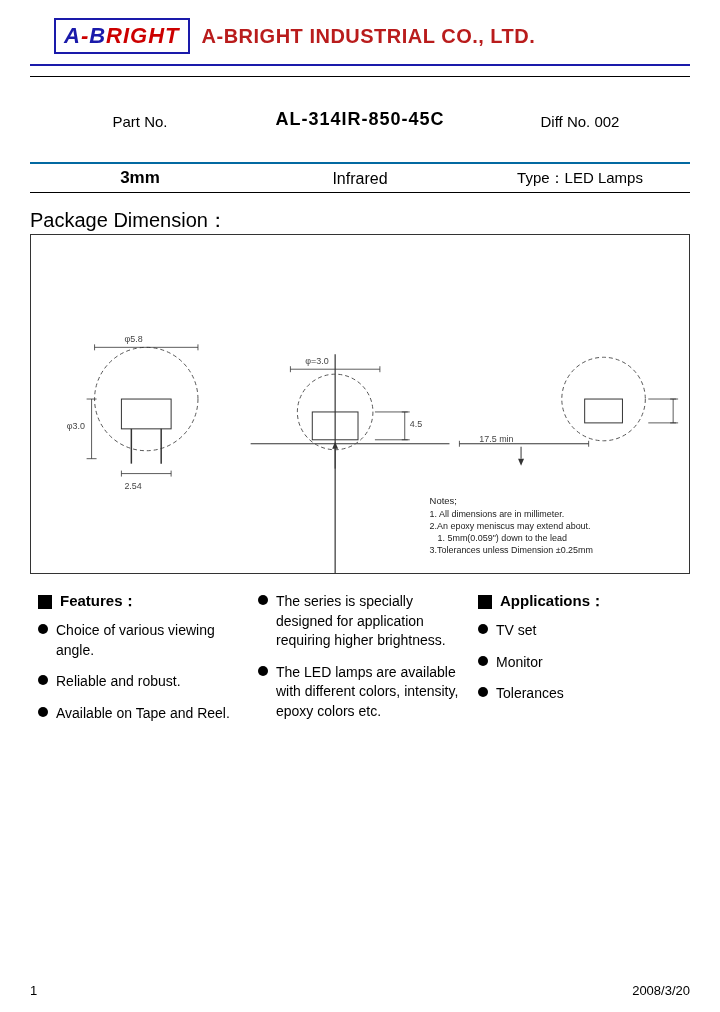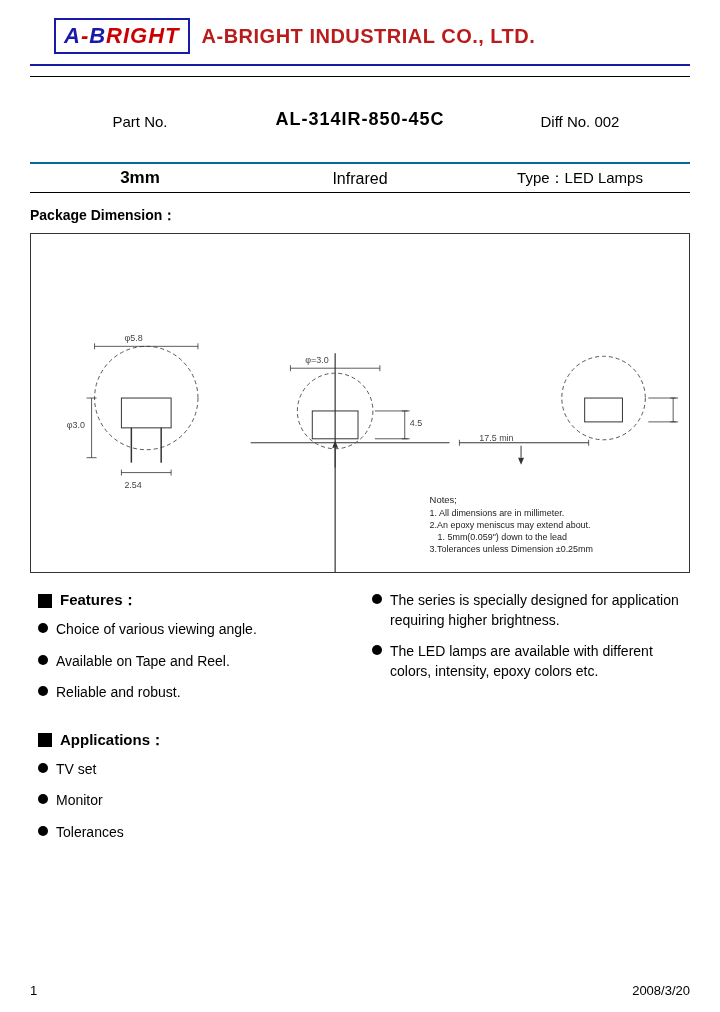--- a/index.html
+++ b/index.html
@@ -90,23 +90,22 @@
     }
     .part-cell.type-label {
       font-size: 15px;
     }
 
     
     .package-section {
       margin: 14px 30px 0 30px;
     }
     .section-title {
-      font-size: 14px;
-      font-weight: bold;
-      margin-bottom: 8px;
+      font-size: 20px;
+      font-weight: normal;
     }
     .diagram-box {
       border: 1px solid #333;
       width: 100%;
       height: 340px;
       position: relative;
       overflow: hidden;
     }
 
     
@@ -114,22 +113,22 @@
       width: 100%;
       height: 100%;
     }
 
     
     .features-section {
       margin: 14px 30px 0 30px;
     }
     .features-grid {
       display: grid;
-      grid-template-columns: 1fr 1fr;
-      gap: 8px;
+      grid-template-columns: 1fr 1fr 1fr;
+      gap: 0;
     }
     .feature-col {
       padding: 4px 8px;
     }
     .col-header {
       display: flex;
       align-items: center;
       gap: 8px;
       font-size: 15px;
       font-weight: bold;
@@ -288,25 +287,25 @@
       <div class="col-header">
         <span class="black-square"></span>
         <span>Features：</span>
       </div>
       <div class="bullet-item">
         <span class="black-circle"></span>
         <span class="bullet-text">Choice of various viewing angle.</span>
       </div>
       <div class="bullet-item">
         <span class="black-circle"></span>
+        <span class="bullet-text">Reliable and robust.</span>
+      </div>
+      <div class="bullet-item">
+        <span class="black-circle"></span>
         <span class="bullet-text">Available on Tape and Reel.</span>
-      </div>
-      <div class="bullet-item">
-        <span class="black-circle"></span>
-        <span class="bullet-text">Reliable and robust.</span>
       </div>
     </div>
 
     <div class="feature-col">
       <div class="bullet-item">
         <span class="black-circle"></span>
         <span class="bullet-text">The series is specially designed for application requiring higher brightness.</span>
       </div>
       <div class="bullet-item">
         <span class="black-circle"></span>

